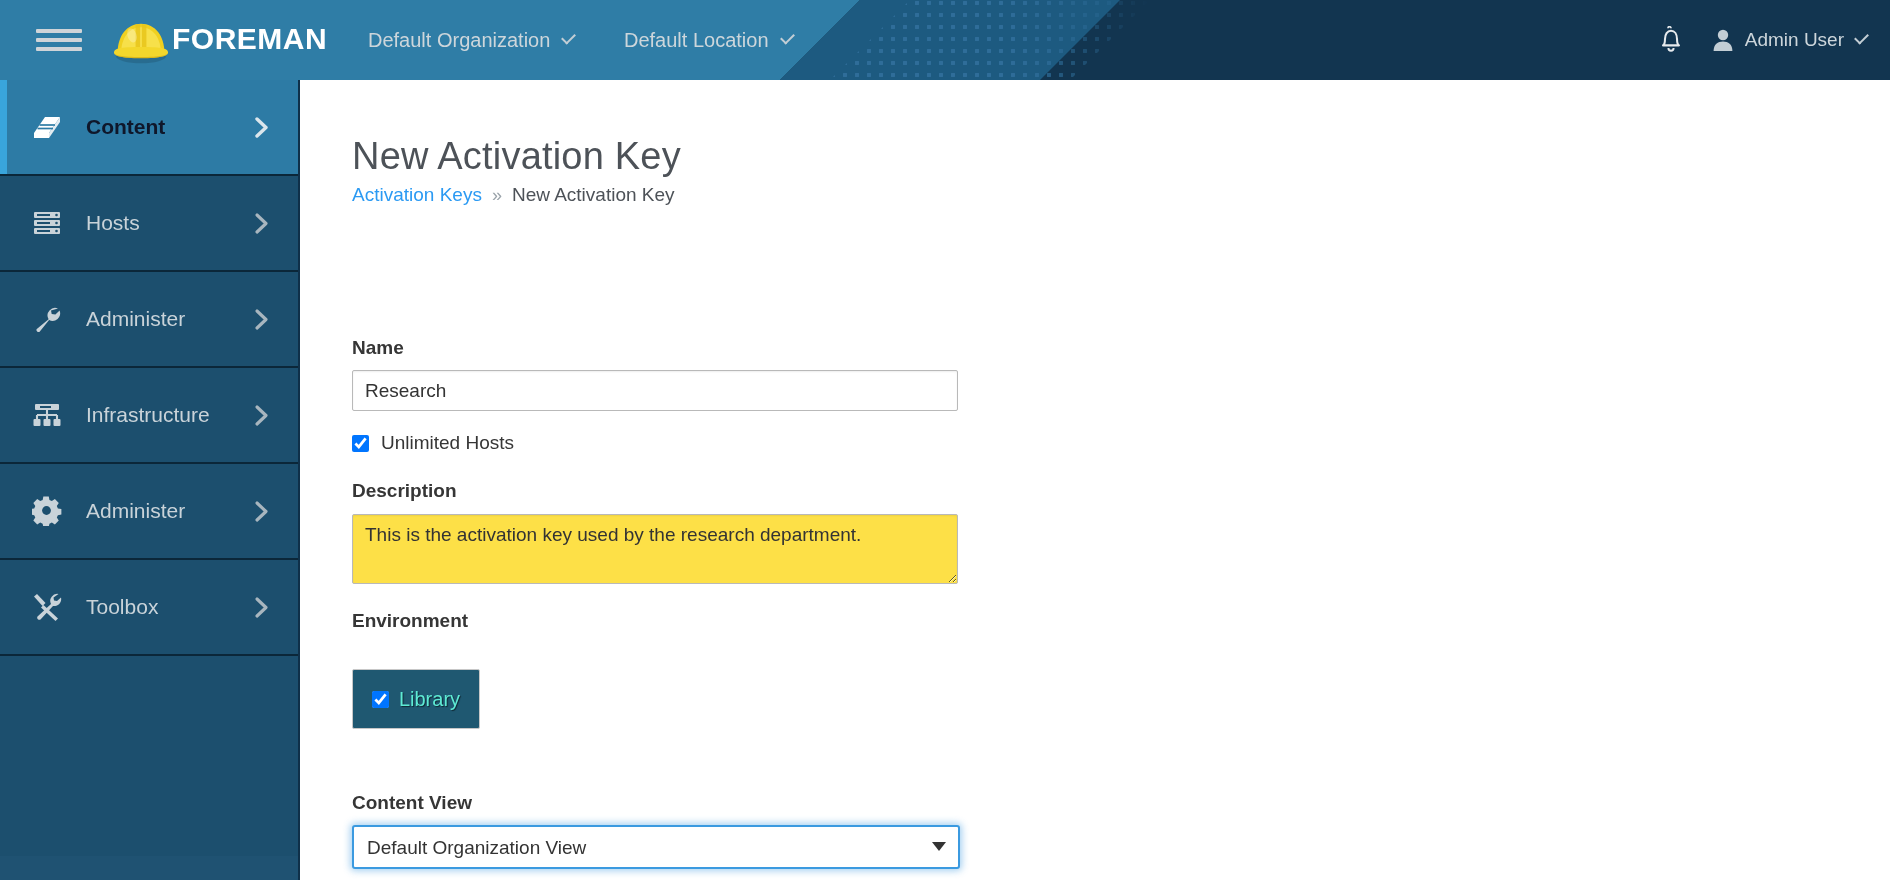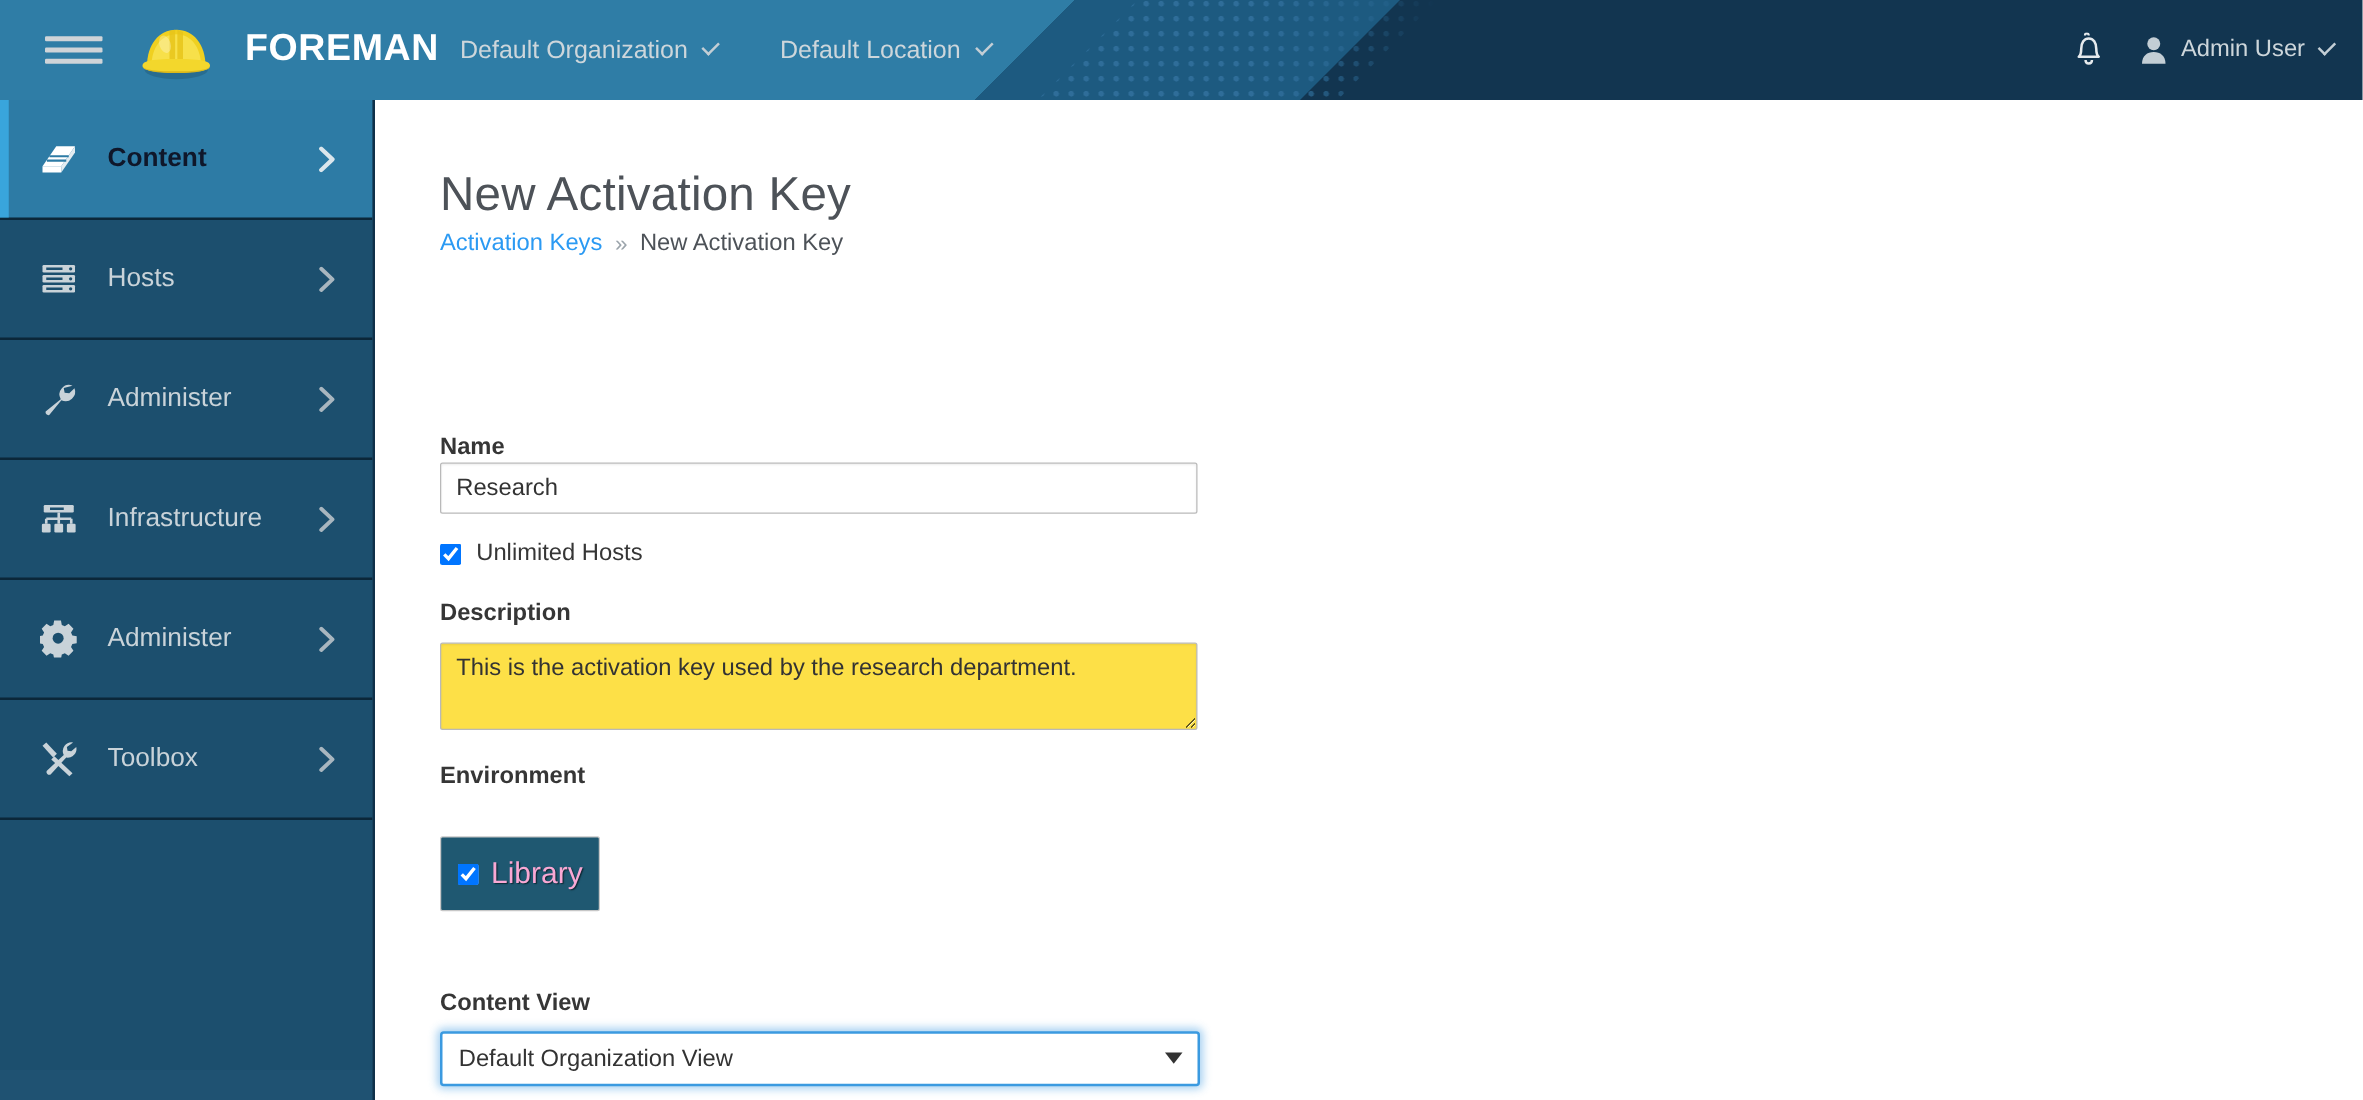--- a/index.html
+++ b/index.html
@@ -47,21 +47,21 @@
     position: absolute; left: 36px; top: 25px;
     width: 46px; height: 30px;
     display: flex; flex-direction: column; justify-content: space-between;
     padding: 4px 0;
     cursor: pointer;
   }
   #hamburger i { display:block; height: 4px; background: #cfd4d8; border-radius: 1px; }
 
   #brand {
     position: absolute; left: 112px; top: 12px;
-    display: flex; align-items: flex-start; gap: 26px;
+    display: flex; align-items: flex-start; gap: 2px;
     text-decoration: none; cursor: pointer;
   }
   #brand .hat { width: 58px; height: 54px; display: block; }
   #brand .wordmark {
     color: #ffffff; font-size: 30px; font-weight: bold;
     letter-spacing: 0.5px; line-height: 54px;
   }
 
   .taxo {
     position: absolute; top: 20px;
@@ -144,21 +144,21 @@
     font-size: 19px; color: #4d5258;
     display: flex; align-items: center; gap: 10px;
   }
   #breadcrumb a { color: #2b9af3; text-decoration: none; cursor: pointer; }
   #breadcrumb .sep { color: #9ba4ab; font-size: 18px; }
 
   .fld-label {
     position: absolute; left: 50px;
     font-size: 19px; font-weight: bold; color: #363636;
   }
-  #lbl-name { top: 267px; }
+  #lbl-name { top: 257px; }
   #lbl-desc { top: 400px; }
   #lbl-env  { top: 530px; }
   #lbl-cv   { top: 712px; }
 
   #name-input {
     position: absolute; left: 352px; top: 290px;
     left: 50px;
     width: 606px; height: 41px;
     border: 1px solid #b9b9b9;
     background: #ffffff;
@@ -195,21 +195,21 @@
     position: absolute; left: 50px; top: 589px;
     width: 128px; height: 60px;
     background: #1f5871;
     border: 1px solid #c7c7c7;
     display: flex; align-items: center; justify-content: center; gap: 10px;
     cursor: pointer;
     border-radius: 2px;
   }
   #env-library input { width: 17px; height: 17px; margin: 0; cursor: pointer; }
   #env-library .envlbl {
-    color: #f9a8d4; font-size: 24px;
+    color: #5eead4; font-size: 20px;
     text-shadow: 1px 1px 1px rgba(0,0,0,.55);
   }
 
   #cv-select-wrap {
     position: absolute; left: 50px; top: 745px;
     width: 608px; height: 44px;
   }
   #cv-select {
     width: 608px; height: 44px;
     border: 2px solid #3b9ae0;

